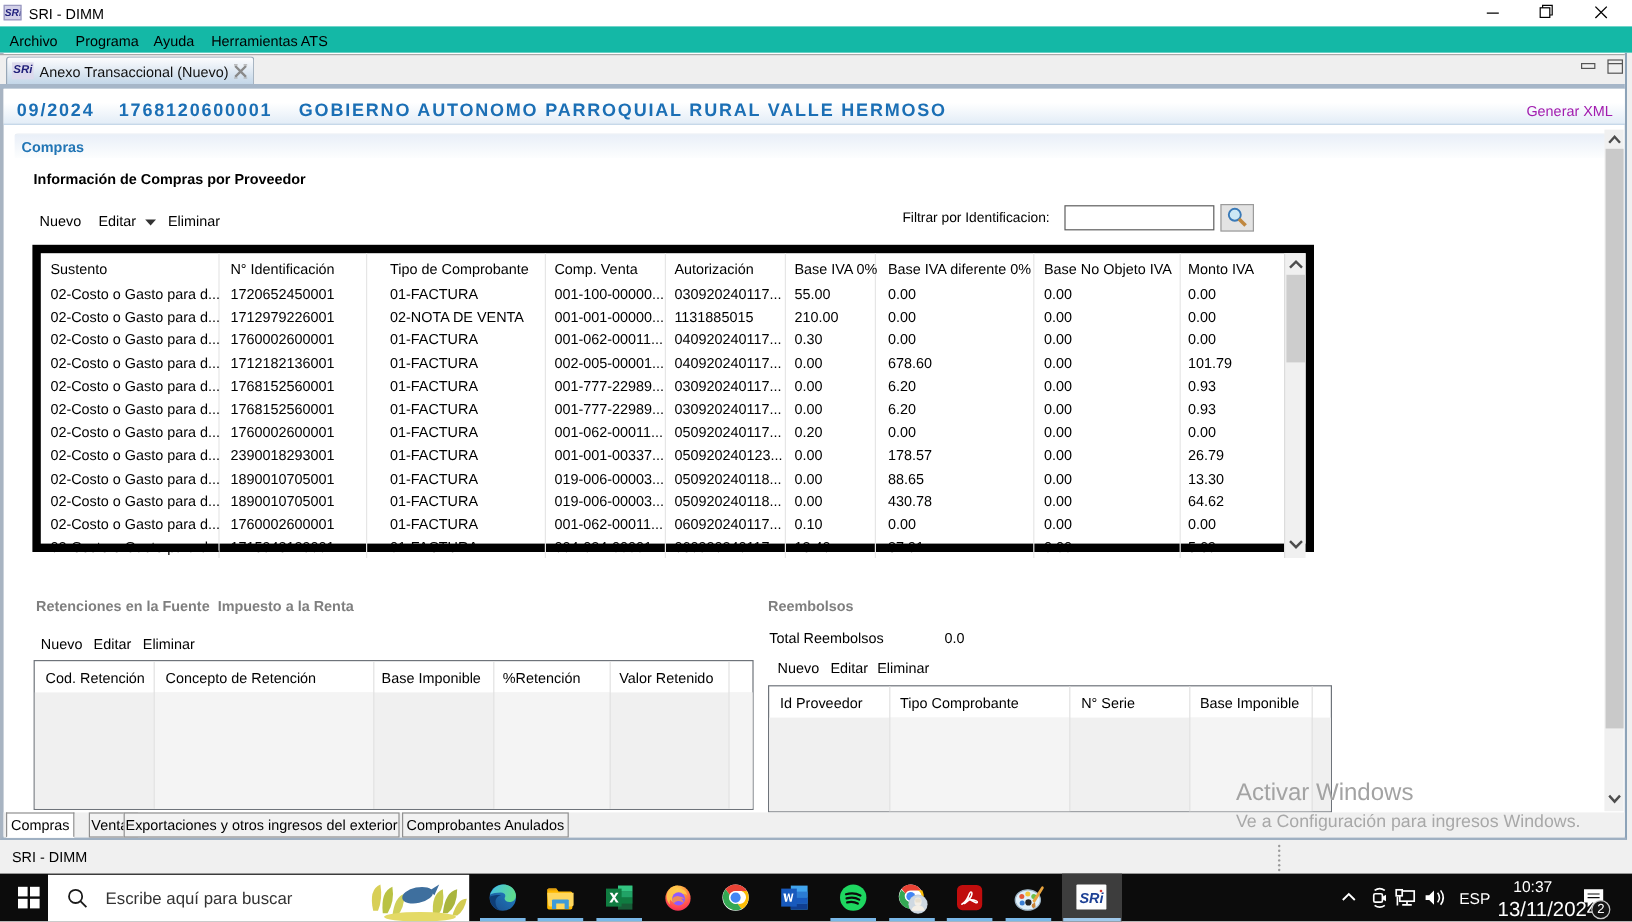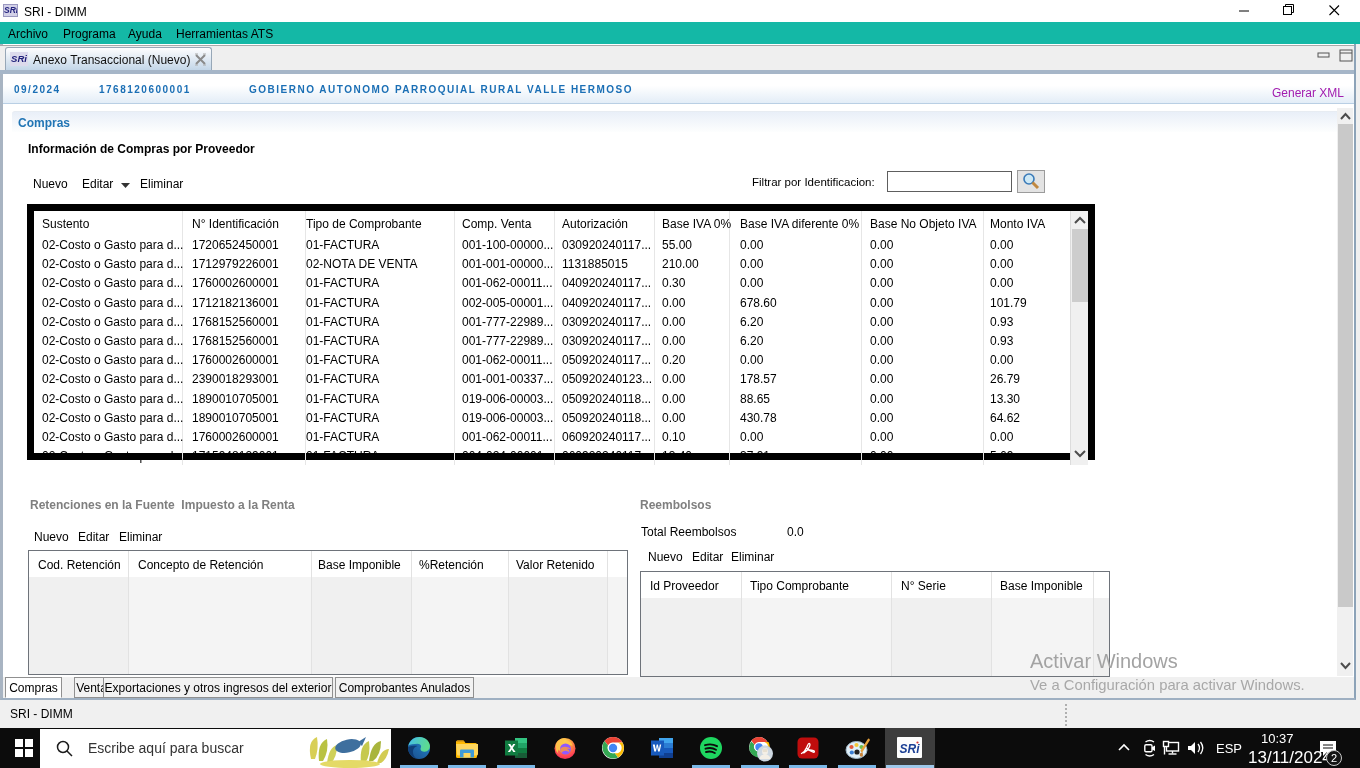--- a/index.html
+++ b/index.html
@@ -18,38 +18,38 @@
 #winframe{position:absolute;left:0;top:44px;width:1356px;height:656px;background:#fff;border-left:3px solid #a8b4c2;border-right:2px solid #8da3b8;border-bottom:3px solid #9fb0c2}
 #outedge{position:absolute;left:1356px;top:44px;width:4px;height:656px;background:#f0f0f0}
 
 #tabbar{position:absolute;left:0px;top:45px;width:1354px;height:25px;background:#efefef;border-top:1px solid #a9a9a9}
 #tabstrip{position:absolute;left:0px;top:70px;width:1354px;height:4px;background:#a6b6c8}
 #tab1{position:absolute;left:5px;top:47px;width:207px;height:23px;background:linear-gradient(#fdfdfe,#c3d6e8);border:1px solid #97a7b7;border-bottom:none;border-radius:3px 3px 0 0}
 #tabicon{position:absolute;left:4px;top:4px;width:18px;height:14px;background:#dcdaec;font:italic bold 9.5px "Liberation Sans",sans-serif;color:#20207a;text-align:center;line-height:13px;overflow:hidden}
 #tabtext{position:absolute;left:27px;top:5px;font-size:12px;color:#111}
 
 #hdr{position:absolute;left:3px;top:74px;width:1351px;height:30px;background:linear-gradient(#ffffff 40%,#e3edf7);border-bottom:1px solid #b9cfe4}
-.hblue{position:absolute;top:84px;font-weight:bold;font-size:10px;letter-spacing:1.5px;color:#1b6fb5}
+.hblue{position:absolute;top:84px;font-weight:bold;font-size:15px;letter-spacing:1.5px;color:#1b6fb5}
 #genxml{position:absolute;left:1272px;top:86px;font-size:12px;color:#a21caf}
 
 #secbar{position:absolute;left:12px;top:111px;width:1331px;height:21px;background:linear-gradient(#e9eff8,#fdfefe);border-top:1px solid #e7ecf2;border-radius:3px 3px 0 0}
 #secbar span{position:absolute;left:6px;top:4px;font-weight:bold;font-size:12px;color:#2175b5}
 #subtitle{position:absolute;left:28px;top:142px;font-weight:bold;font-size:12px;color:#000}
 
 .tb{position:absolute;font-size:12px;color:#000}
 #filterlbl{position:absolute;left:752px;top:176px;font-size:11.5px}
 #filterbox{position:absolute;left:887px;top:171px;width:125px;height:21px;background:#fff;border:1px solid #5e5e5e}
 #searchbtn{position:absolute;left:1017px;top:170px;width:28px;height:23px;background:#e3e3e3;border:1px solid #9b9b9b}
 
 #mtable{position:absolute;left:27px;top:204px;width:1068px;height:256px;background:#fff;border:7px solid #000000}
 .colsep{position:absolute;top:0;width:1px;height:254px;background:#e6e6e6}
 .mh{position:absolute;top:6px;font-size:12px;color:#000;white-space:nowrap}
 .mrow{position:absolute;left:0;width:1046px;height:19px;font-size:12px;white-space:nowrap}
 .mrow span{position:absolute;top:0}
-.c0{left:8px}.c1{left:158px}.c2{left:272px}.c3{left:428px}.c4{left:528px}.c5{left:628px}.c6{left:706px}.c7{left:836px}.c8{left:956px}
+.c0{left:8px}.c1{left:158px}.c2{left:291px}.c3{left:428px}.c4{left:528px}.c5{left:628px}.c6{left:706px}.c7{left:836px}.c8{left:956px}
 
 #msb{position:absolute;right:0;top:0;width:18px;height:254px;background:#f0f0f0;border-left:1px solid #dcdcdc}
 
 .graytitle{position:absolute;font-weight:bold;font-size:12px;color:#7f7f7f}
 
 .stable{position:absolute;background:#fff;border:1px solid #6e737a}
 .sh{position:absolute;font-size:12px;color:#000;white-space:nowrap}
 
 #btabs{position:absolute;left:3px;top:677px;width:1351px;height:21px;background:#f0f0f0}
 .btab{position:absolute;top:677px;height:21px;background:#f2f2f2;border:1px solid #909090;font-size:12px;text-align:center;line-height:20px;white-space:nowrap}
@@ -344,21 +344,21 @@
   <svg style="position:absolute;left:1px;top:552px" width="15" height="12">
       <path d="M3 3 L7.5 8 L12 3" fill="none" stroke="#4d4d4d" stroke-width="2"></path>
     </svg>
 </div>
 
 <div id="btabs"></div>
 <div class="btab" style="left:5px;width:57px;background:#fff;border-bottom:1px solid #fff;z-index:2">Compras</div>
 <div class="btab" style="left:74px;width:41px">Ventas</div>
 <div class="btab" style="left:103px;width:230px">Exportaciones y otros ingresos del exterior</div>
 <div class="btab" style="left:335px;width:139px">Comprobantes Anulados</div>
-<div class="abs" style="left:1030px;top:677px;font-size:14.8px;color:#a8a8a8;z-index:5">Ve a Configuración para activar Windows.</div>
+<div class="abs" style="left:1030px;top:677px;font-size:14.8px;color:#a8a8a8;z-index:5">Ve a Configuración para ingresos Windows.</div>
 
 <div id="statusbar">
     <span style="position:absolute;left:10px;top:7px;font-size:12px">SRI - DIMM</span>
 <svg style="position:absolute;left:1063px;top:3px" width="6" height="24">
       <circle cx="3" cy="2" r="1" fill="#9a9a9a"></circle>
       <circle cx="3" cy="6" r="1" fill="#9a9a9a"></circle>
       <circle cx="3" cy="10" r="1" fill="#9a9a9a"></circle>
       <circle cx="3" cy="14" r="1" fill="#9a9a9a"></circle>
       <circle cx="3" cy="18" r="1" fill="#9a9a9a"></circle>
       <circle cx="3" cy="22" r="1" fill="#9a9a9a"></circle>

